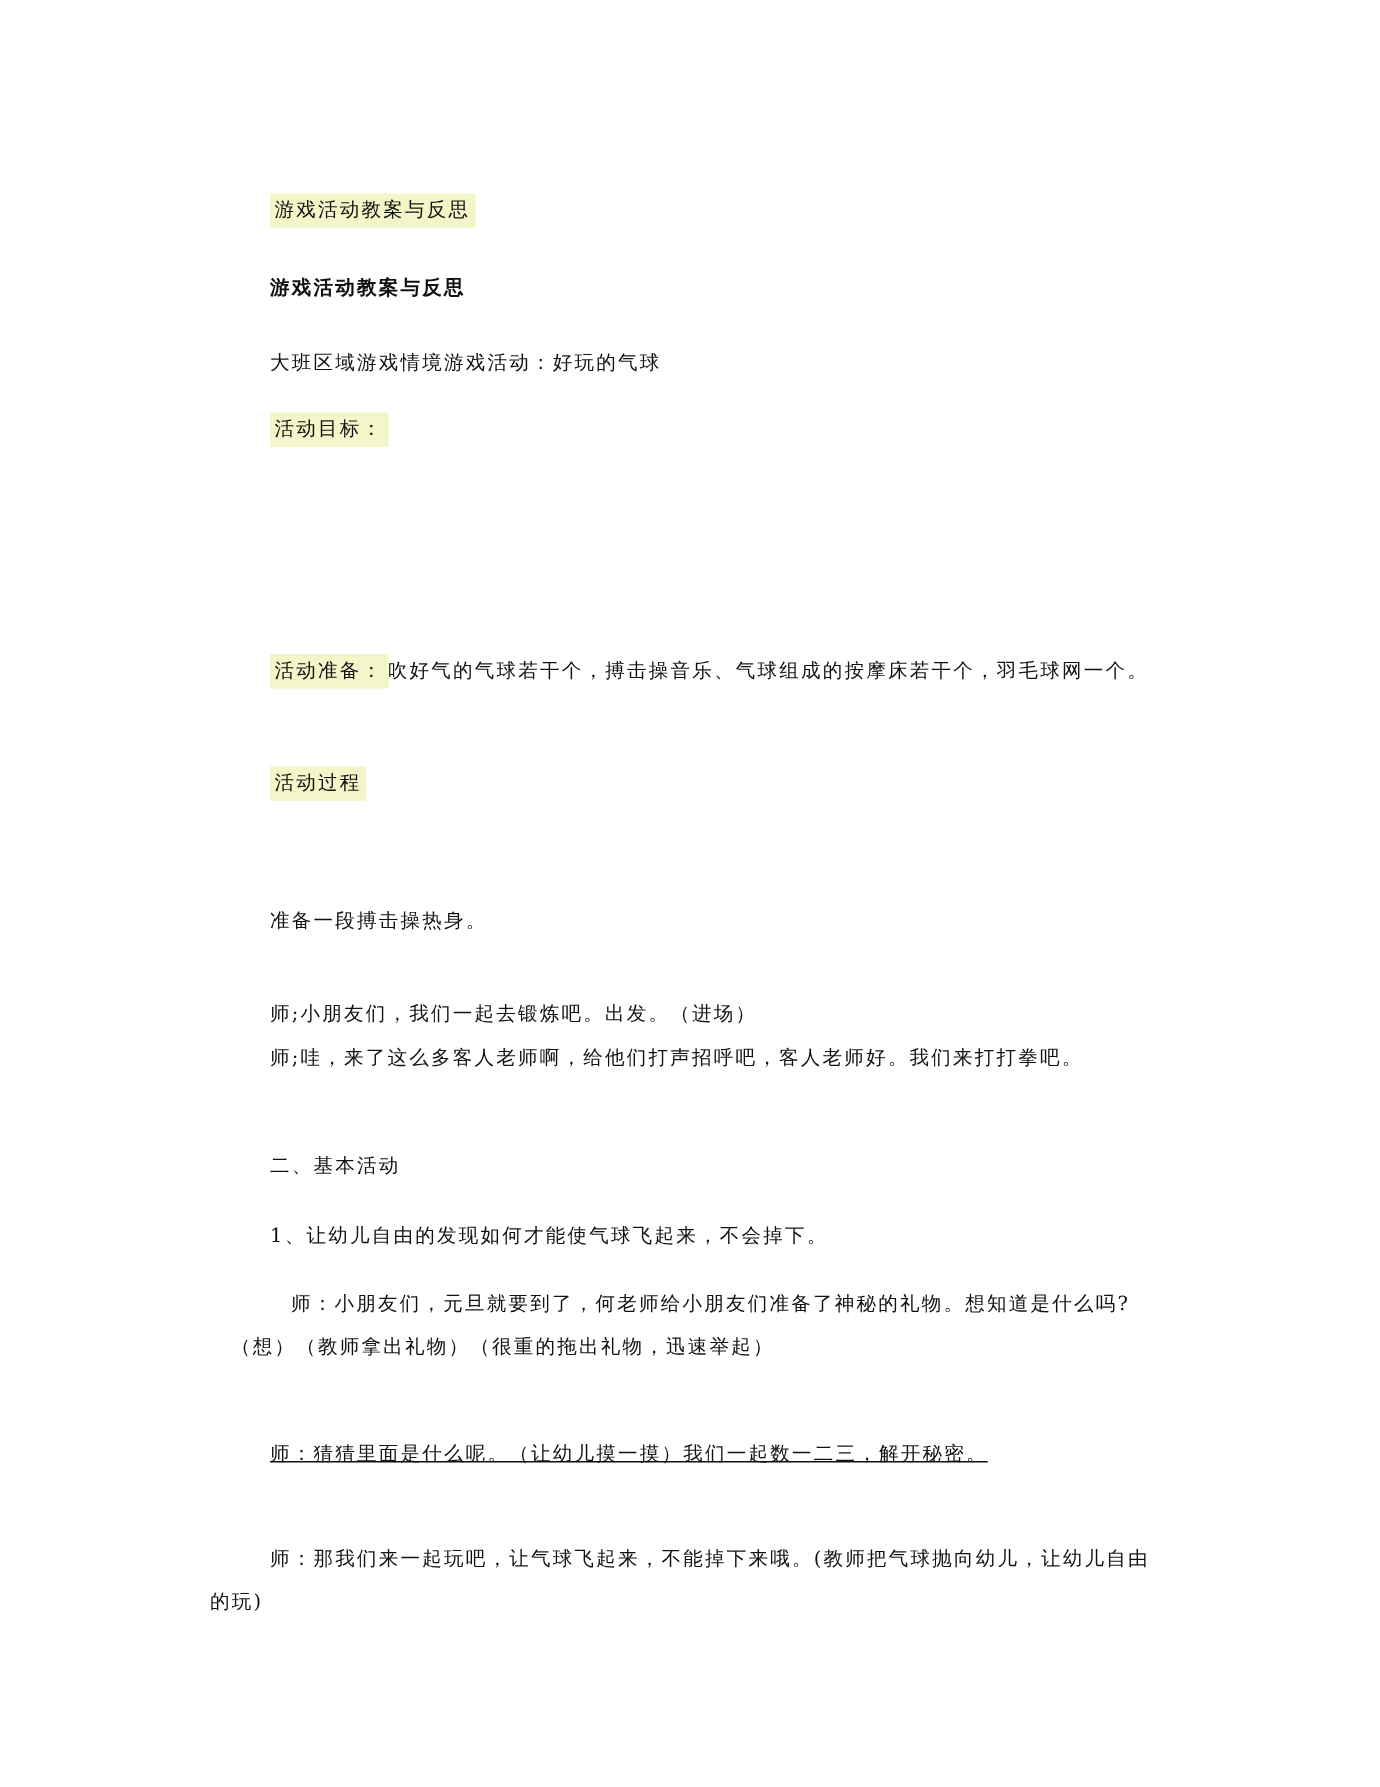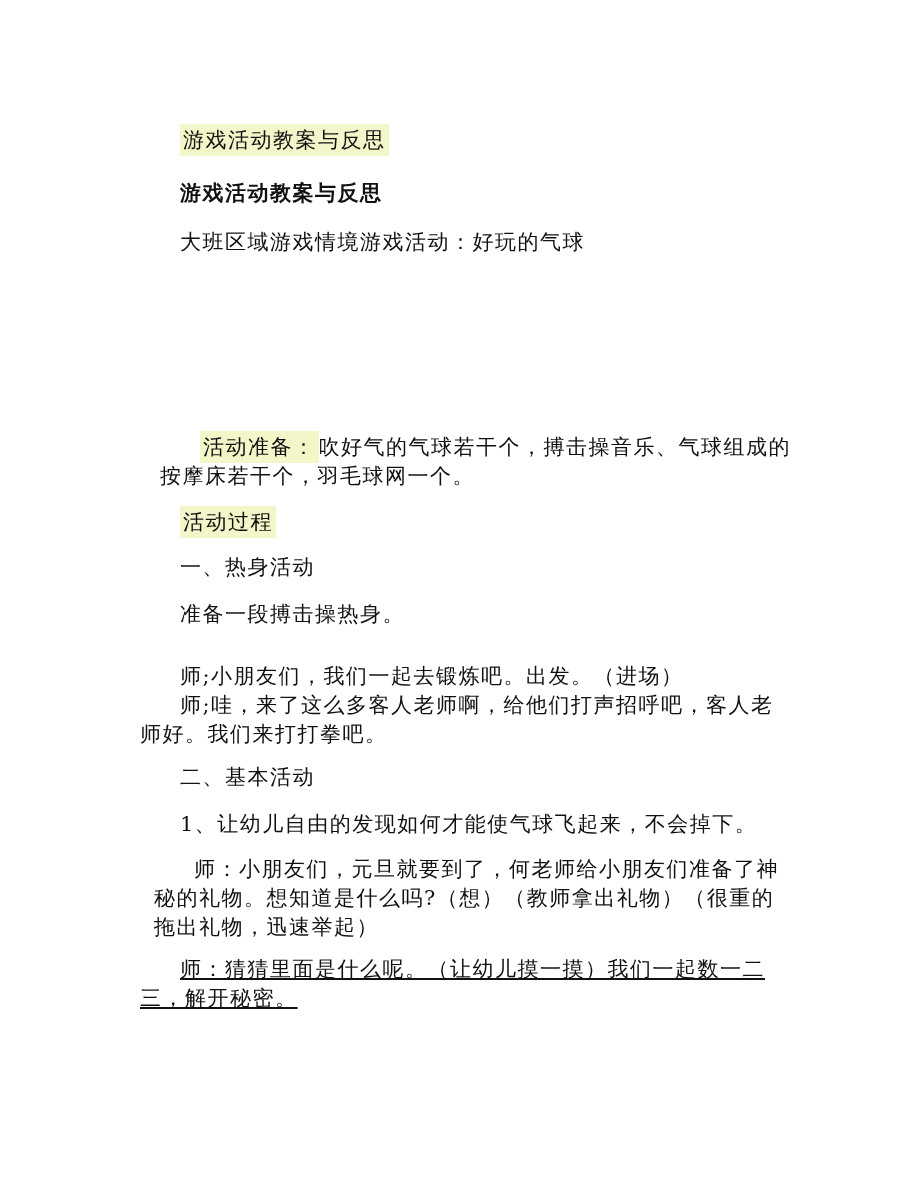--- a/index.html
+++ b/index.html
@@ -1,34 +1,35 @@
 <!DOCTYPE html>
 <html><head>
   <meta charset="utf-8">
   <style>
     html, body { margin: 0; padding: 0; background: #ffffff; }
     body { width: 920px; height: 1191px; position: relative; overflow: hidden;
       font-family: "DejaVu Serif", "Liberation Serif", serif; color: #111; }
     .page { position: absolute; left: 0; top: 0; width: 920px; height: 1191px; }
-    .p { position: absolute; left: 140px; width: 640px; font-size: 21px; line-height: 29px;
+    .p { position: absolute; left: 140px; width: 640px; font-size: 13px; line-height: 29px;
       letter-spacing: 1.5px; margin: 0; }
     .ind { text-indent: 40px; }
     .hl { background: #f3f6c8; padding: 4px 3px; }
     .bold { font-weight: bold; }
   </style>
 </head>
 <body>
 
 <div class="page">
   <p class="p ind" style="top:126px;"><span class="hl">游戏活动教案与反思</span></p>
   <p class="p ind bold" style="top:178px;">游戏活动教案与反思</p>
   <p class="p ind" style="top:228px;">大班区域游戏情境游戏活动：好玩的气球</p>
-  <p class="p ind" style="top:433px;margin-left:20px;"><span class="hl">活动准备：</span><span>吹好气的气球若干个，搏击操音乐、气球组成的按摩床若干个，羽毛球网一个。</span></p>
+  <p class="p ind" style="top:272px;"><span class="hl">活动目标：</span></p>
+  <p class="p ind" style="top:433px;"><span class="hl">活动准备：</span><span>吹好气的气球若干个，搏击操音乐、气球组成的按摩床若干个，羽毛球网一个。</span></p>
   <p class="p ind" style="top:508px;"><span class="hl">活动过程</span></p>
-  <p class="p ind" style="top:553px;">一、热身活动</p>
   <p class="p ind" style="top:600px;">准备一段搏击操热身。</p>
   <p class="p ind" style="top:662px;">师;小朋友们，我们一起去锻炼吧。出发。（进场）</p>
   <p class="p ind" style="top:763px;">二、基本活动</p>
   <p class="p ind" style="top:691px;">师;哇，来了这么多客人老师啊，给他们打声招呼吧，客人老师好。我们来打打拳吧。</p>
   <p class="p ind" style="top:810px;">1、让幼儿自由的发现如何才能使气球飞起来，不会掉下。</p>
   <p class="p ind" style="top:855px;margin-left:14px;">师：小朋友们，元旦就要到了，何老师给小朋友们准备了神秘的礼物。想知道是什么吗?（想）（教师拿出礼物）（很重的拖出礼物，迅速举起）</p>
   <p class="p ind" style="top:955px;text-decoration:underline;">师：猜猜里面是什么呢。（让幼儿摸一摸）我们一起数一二三，解开秘密。</p>
+  <p class="p ind" style="top:1025px;">师：那我们来一起玩吧，让气球飞起来，不能掉下来哦。(教师把气球抛向幼儿，让幼儿自由的玩)</p>
 </div>
 
 </body></html>

